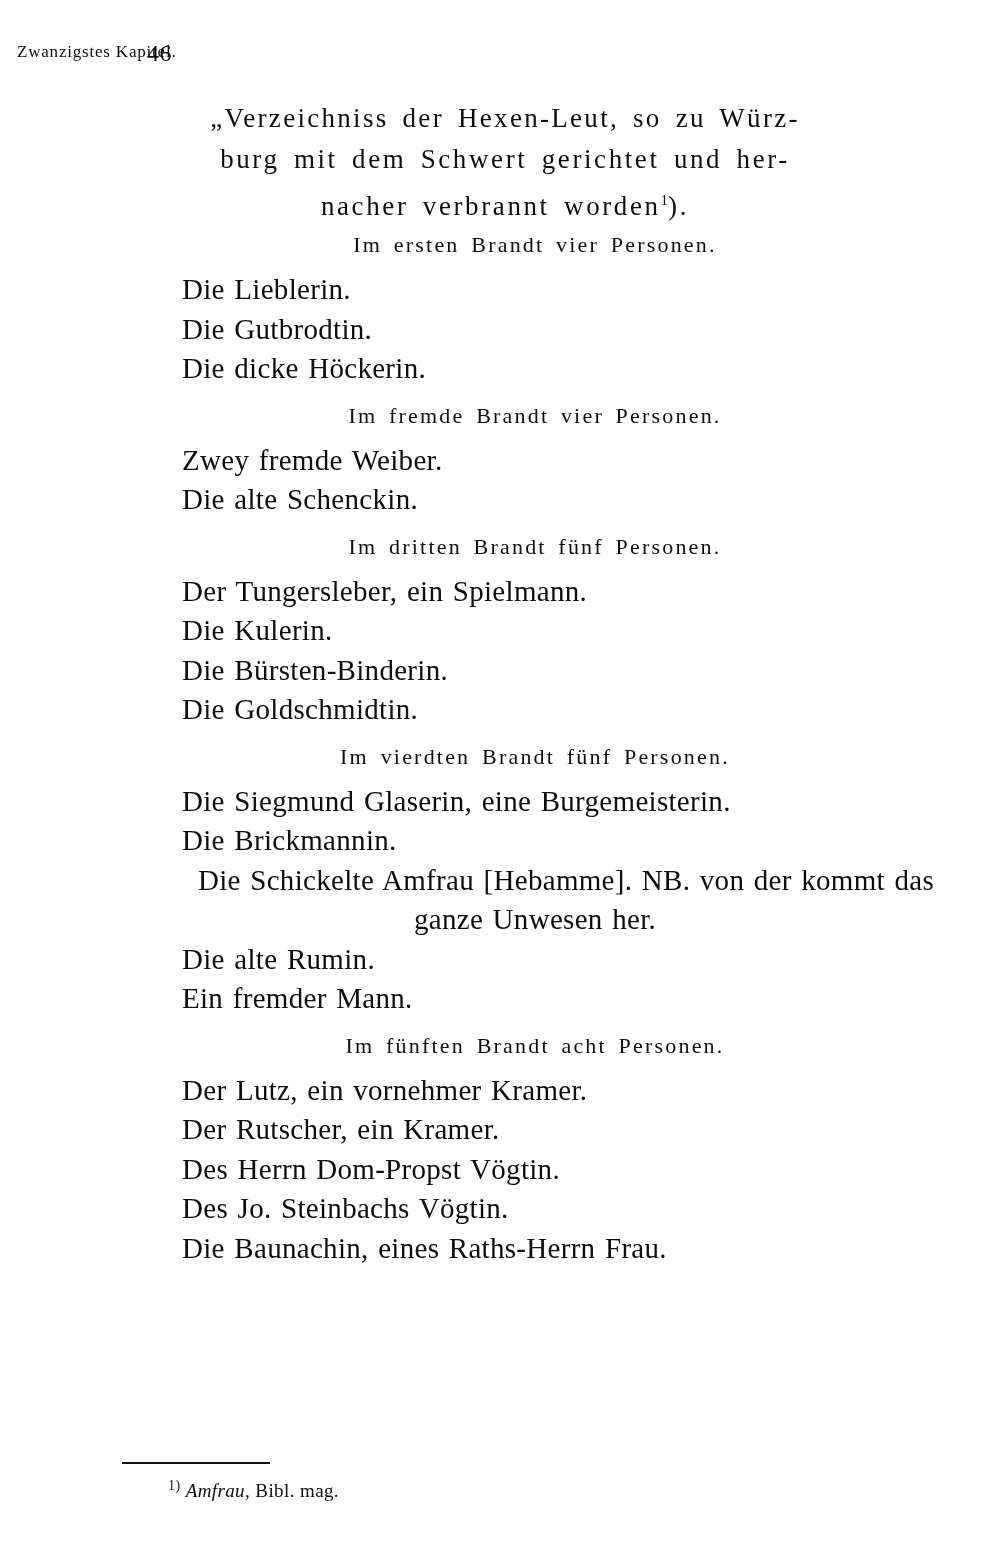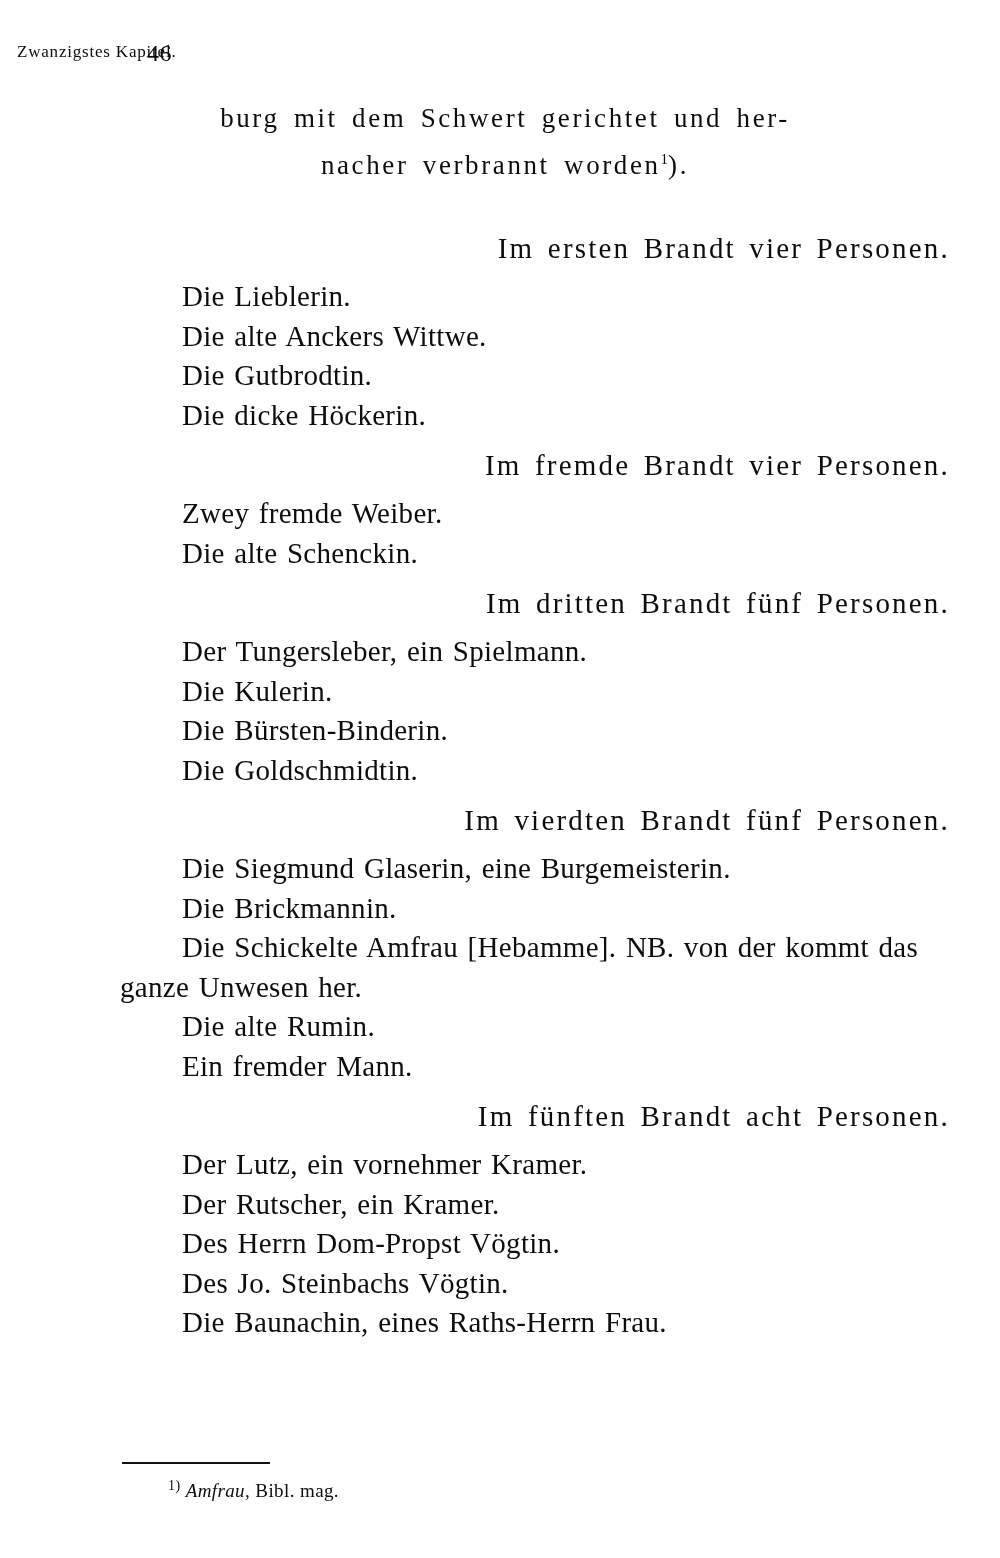--- a/index.html
+++ b/index.html
@@ -72,39 +72,40 @@
     letter-spacing: 0;
   }
   
   .body {
     position: absolute;
     top: 232px;
     left: 120px;
     width: 830px;
   }
   .section-head {
-    text-align: right;
-    font-size: 29px;
+    text-align: center;
+    font-size: 22px;
     letter-spacing: 2.2px;
     word-spacing: 4px;
     margin: 0 0 12px 0;
     padding-top: 14px;
     white-space: nowrap;
   }
   .section-head.first { padding-top: 0; }
   .entry {
     font-size: 29px;
     line-height: 39.5px;
     margin: 0;
     text-indent: 62px;
     letter-spacing: 0.3px;
     word-spacing: 2px;
   }
   .entry.wrap {
     text-indent: 62px;
+    text-align: center;
   }
   
   .fn-rule {
     position: absolute;
     left: 122px;
     top: 1462px;
     width: 148px;
     border-top: 2px solid #111;
   }
   .footnote {
@@ -126,29 +127,29 @@
 <body>
 
 <div class="page">
 
   <div class="runhead">
     <div class="folio">46</div>
     <div class="runhead-title">Zwanzigstes Kapitel.</div>
   </div>
 
   <div class="doc-title">
+    <span class="ln ln1">„Verzeichniss der Hexen-Leut, so zu Würz-</span>
     <span class="ln ln2">burg mit dem Schwert gerichtet und her-</span>
     <span class="ln ln3"><span>nacher verbrannt worden</span><sup class="fn">1</sup><span>).</span></span>
   </div>
 
   <div class="body">
 
     <div class="section-head first">Im ersten Brandt vier Personen.</div>
     <p class="entry">Die Lieblerin.</p>
-    <p class="entry">Die alte Anckers Wittwe.</p>
     <p class="entry">Die Gutbrodtin.</p>
     <p class="entry">Die dicke Höckerin.</p>
 
     <div class="section-head">Im fremde Brandt vier Personen.</div>
     <p class="entry">Zwey fremde Weiber.</p>
     <p class="entry">Die alte Schenckin.</p>
 
     <div class="section-head">Im dritten Brandt fünf Personen.</div>
     <p class="entry">Der Tungersleber, ein Spielmann.</p>
     <p class="entry">Die Kulerin.</p>

